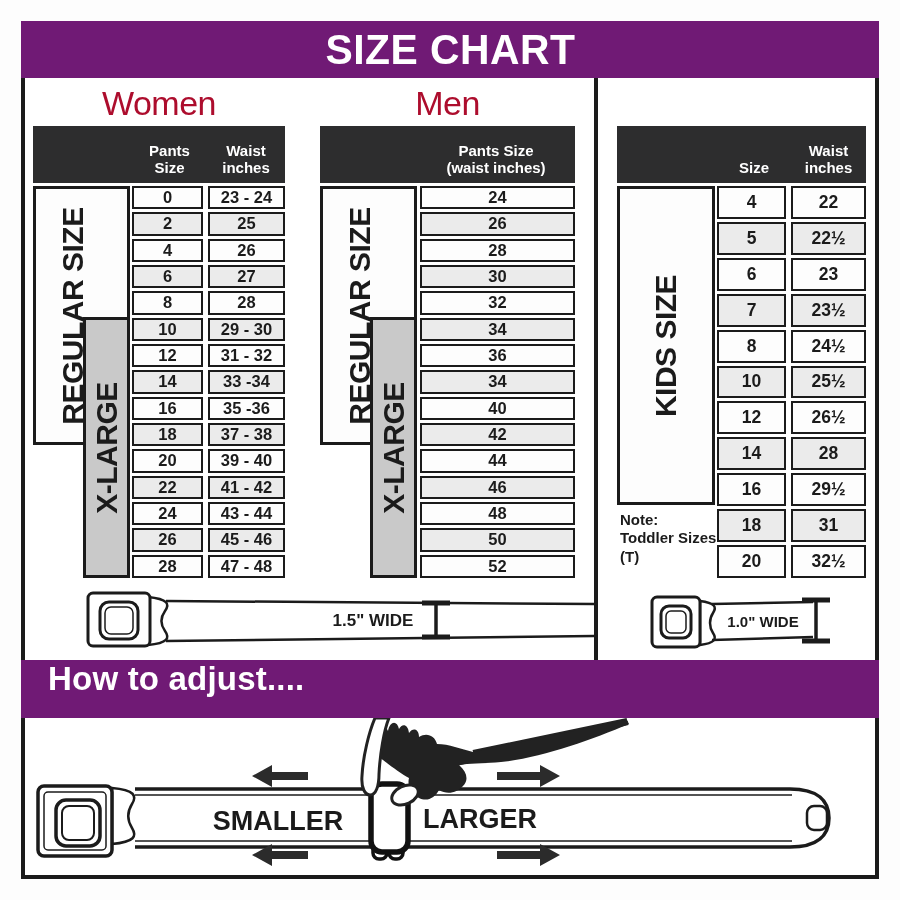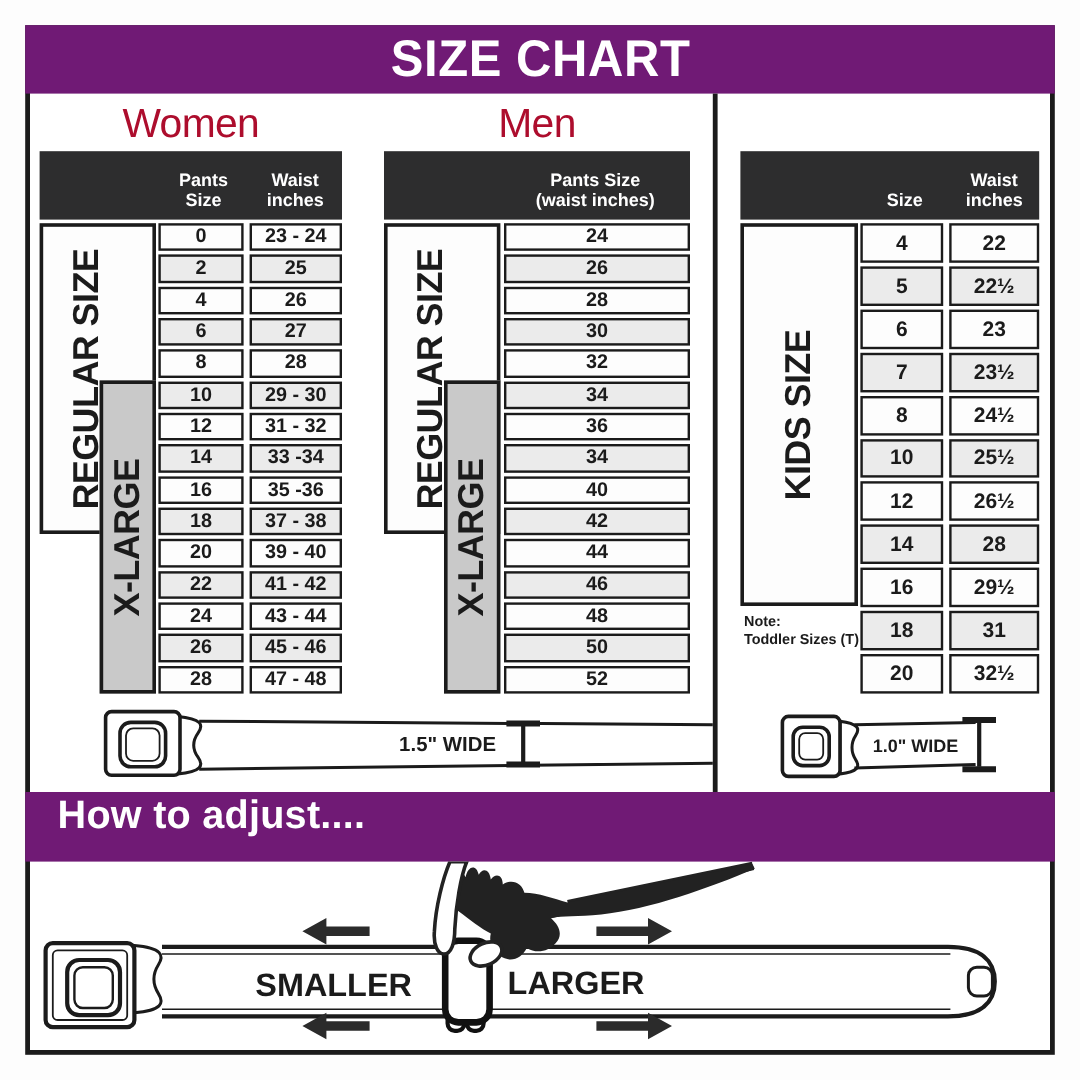--- a/index.html
+++ b/index.html
@@ -22,21 +22,21 @@
         font-weight:bold;font-size:16.5px;flex:1;}
   .rows > div:nth-of-type(odd) .cell{background:#fdfdfd;}
   .rows > div:nth-of-type(even) .cell{background:#ebebeb;}
   #kids-rows .cell{font-size:17.5px;}
   .c1w{flex:0 0 71px;}
   .c1k{flex:0 0 69px;}
   .sidebox{border:3px solid #1b1b1b;background:#fdfdfd;box-sizing:border-box;z-index:1;}
   .graybox{border:3px solid #1b1b1b;background:#c9c9c9;box-sizing:border-box;z-index:2;}
   .vlabel{display:flex;align-items:center;justify-content:center;z-index:3;}
   .vlabel span{transform:rotate(-90deg);white-space:nowrap;font-weight:bold;font-size:30px;letter-spacing:-0.5px;}
-  .note{font-size:12px;font-weight:bold;line-height:1.22;z-index:3;}
+  .note{font-size:15px;font-weight:bold;line-height:1.22;z-index:3;}
   .divider{left:594px;top:78px;width:4px;height:582px;background:#1b1b1b;}
   svg{display:block;}
   svg text{font-family:"Liberation Sans",sans-serif;font-weight:bold;fill:#1b1b1b;}
   .spacer-w{flex:0 0 99px;} .colh1-w{flex:0 0 75px;} 
   .spacer-m{flex:0 0 97px;}
   .spacer-k{flex:0 0 100px;} .colh1-k{flex:0 0 74px;}
   .hflex{flex:1;}
 </style>
 </head>
 <body>

